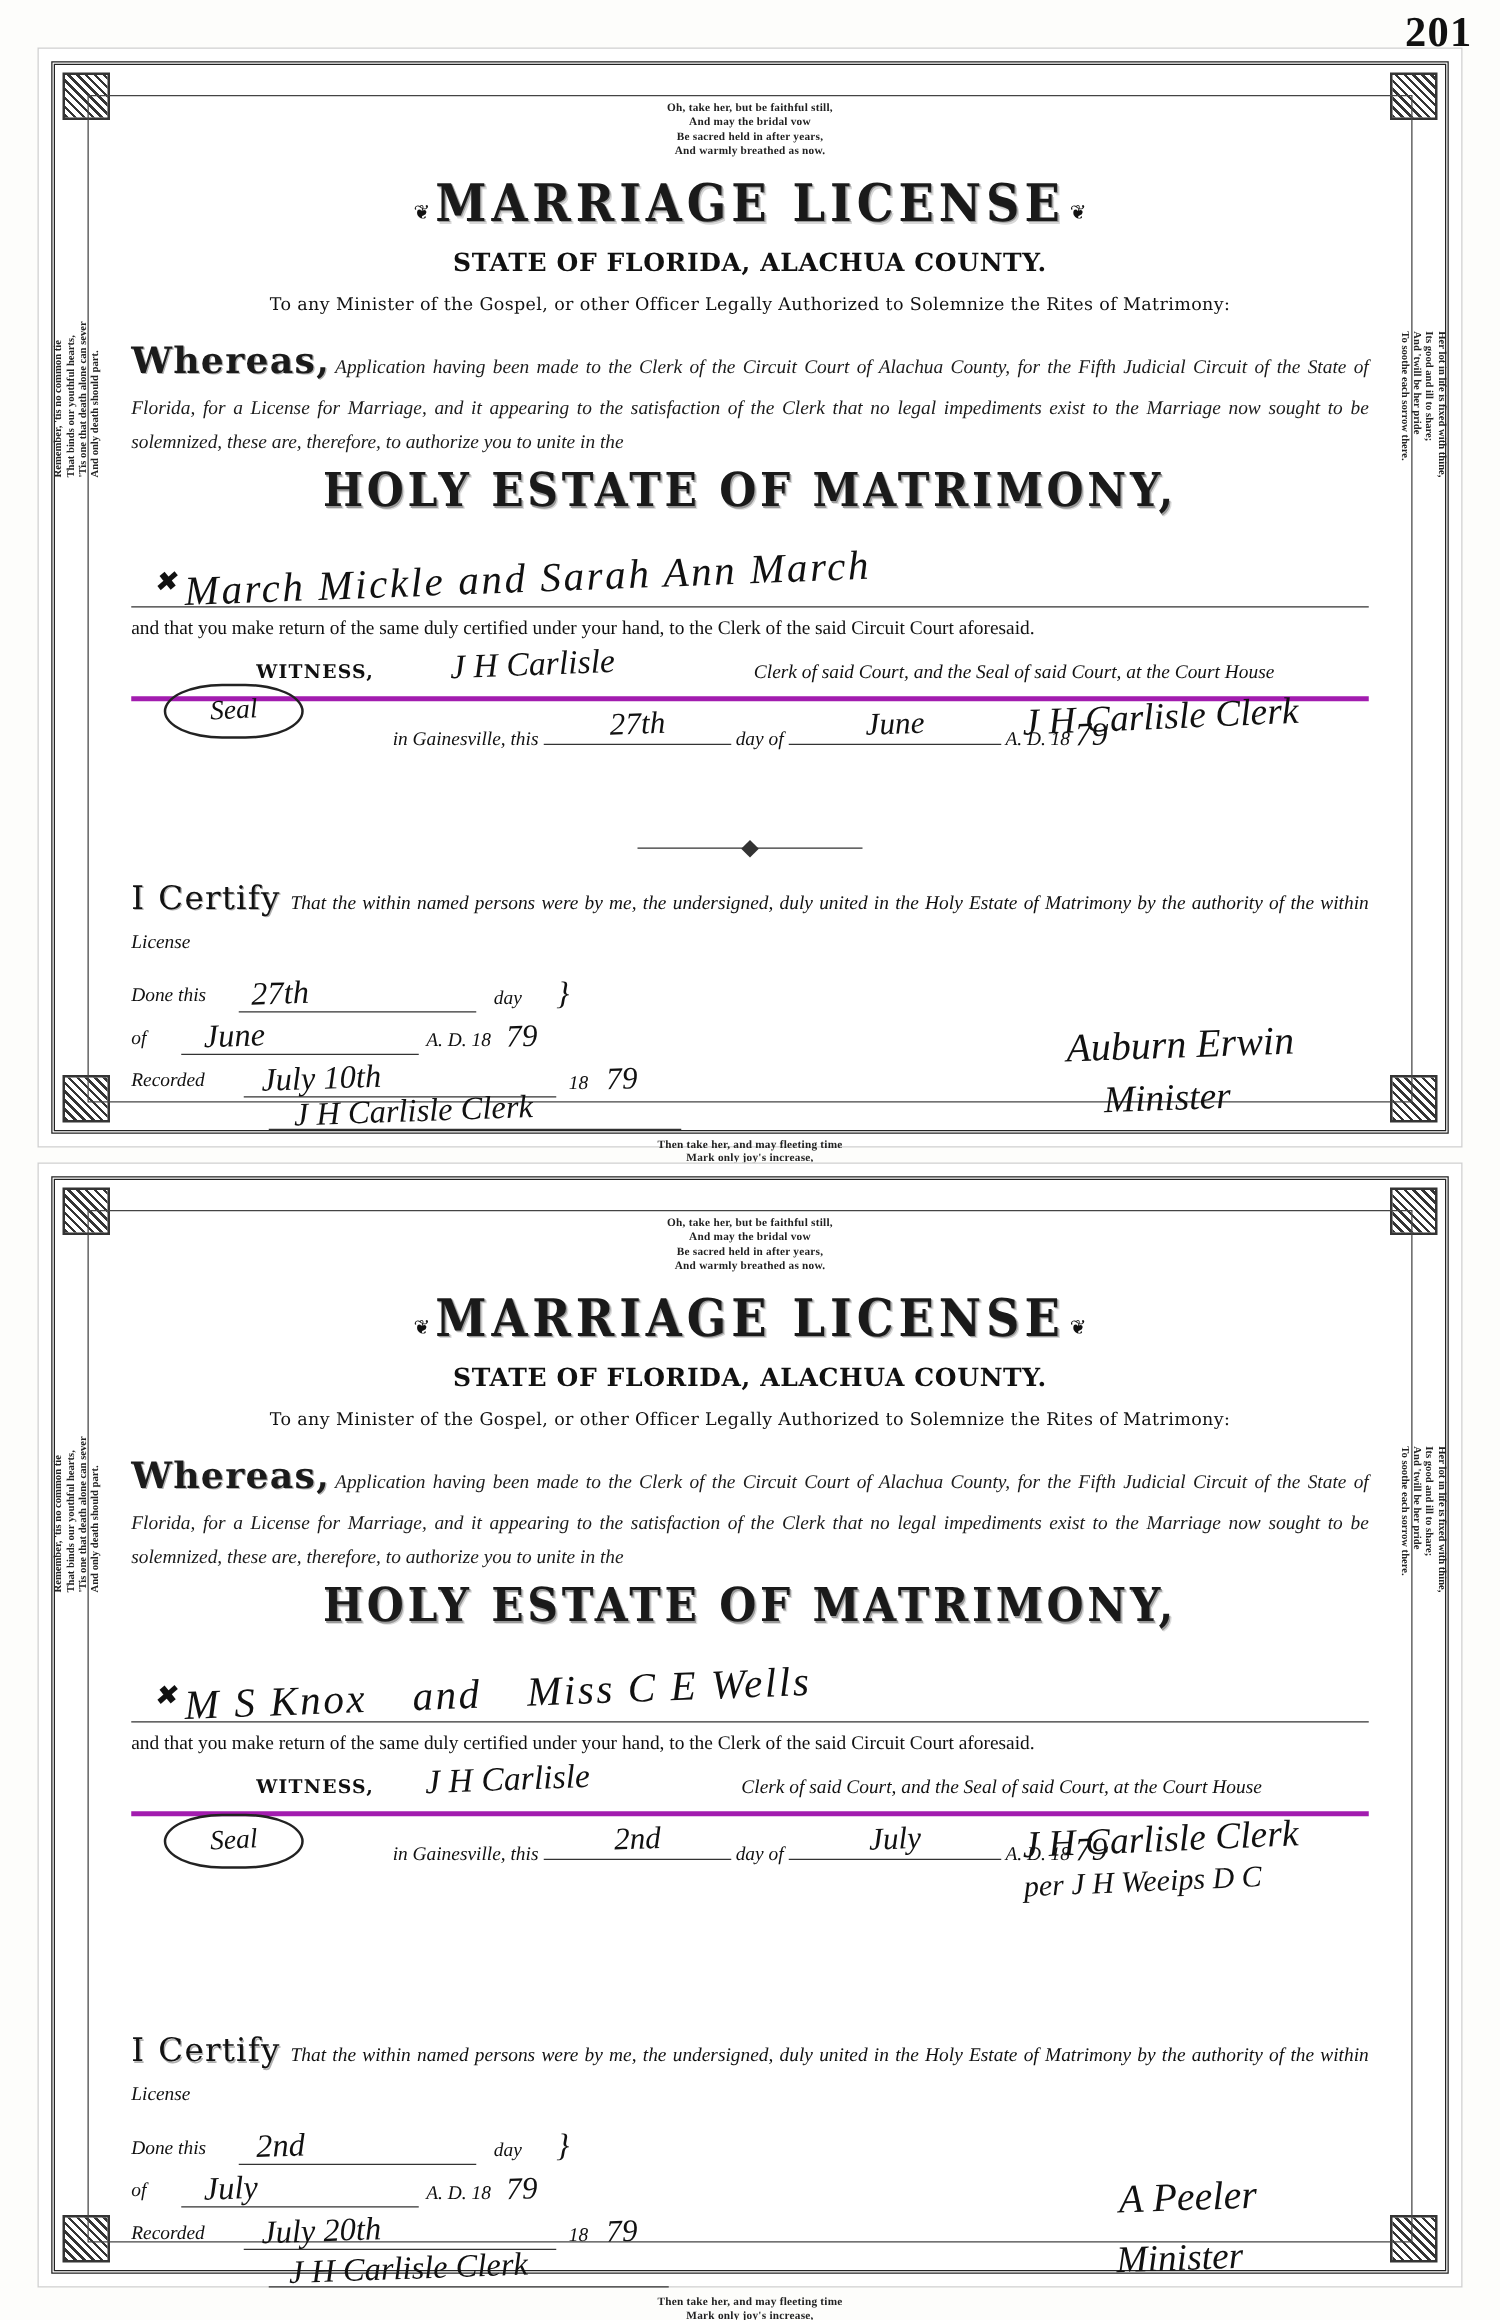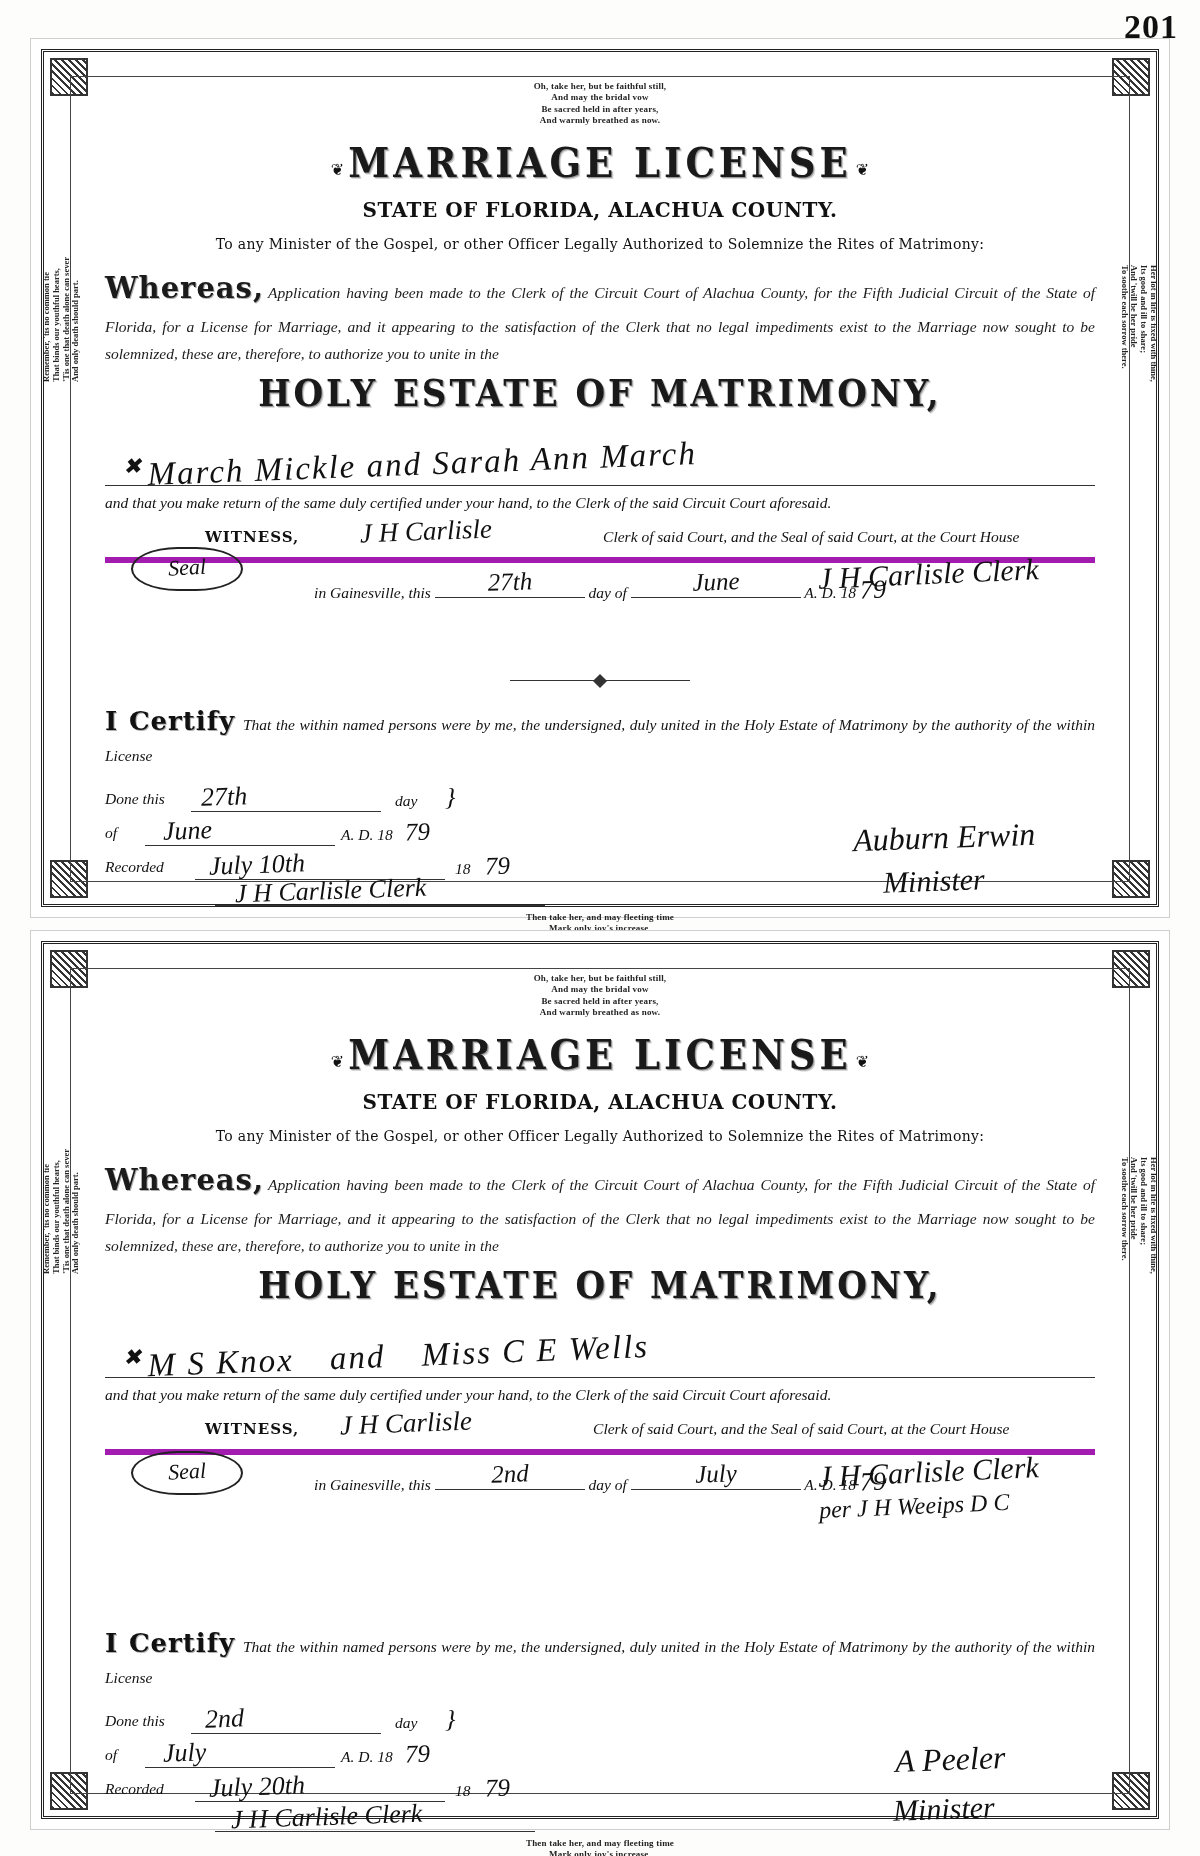--- a/index.html
+++ b/index.html
@@ -78,26 +78,26 @@
   }
   .hand{
     font-family:"Liberation Serif",serif;font-style:italic;color:#111;
     transform:rotate(-2.2deg);white-space:nowrap;
   }
   .names-hand{
     position:absolute;left:18px;bottom:2px;font-size:33px;letter-spacing:2px;
   }
   .names-hand .x{font-size:22px;vertical-align:super;margin-right:4px;}
   .line-text{
-    margin:8px 34px 0 34px;font-size:15.5px;font-style:italic;
+    margin:8px 34px 0 34px;font-size:15.5px;
     font-family:"Liberation Serif",serif;
   }
   .witness-row{
     margin:16px 34px 0 34px;font-size:15.5px;font-style:italic;position:relative;
-    border-bottom:6px solid #a21caf;padding-bottom:3px;min-height:26px;
+    border-bottom:4px solid #a21caf;padding-bottom:3px;min-height:26px;
   }
   .witness-label{
     font-family:"DejaVu Serif",serif;font-style:normal;font-weight:bold;
     font-size:15px;letter-spacing:1px;margin-left:100px;
   }
   .witness-hand{
     position:absolute;left:255px;top:-12px;font-size:27px;
   }
   .witness-tail{margin-left:8px;text-align:right;}
   .place-row{
@@ -126,21 +126,21 @@
   }
   .divider-orn:after{
     content:"";position:absolute;left:50%;top:1px;width:10px;height:10px;margin-left:-5px;
     background:#333;transform:rotate(45deg);
   }
   .certify{
     margin:14px 34px 0 34px;font-size:15.5px;font-style:italic;line-height:1.7;
     text-align:justify;
   }
   .certify .icertify{
-    font-family:"DejaVu Serif",serif;font-style:normal;font-weight:bold;
+    font-family:"DejaVu Serif",serif;font-style:normal;font-weight:normal;
     font-size:26px;letter-spacing:1px;margin-right:8px;text-shadow:1px 1px 0 #b0b0b0;
   }
   .done-block{position:relative;margin:12px 34px 0 34px;font-size:15.5px;font-style:italic;text-align:center;}
   .done-row{height:34px;position:relative;}
   .done-row .lbl{position:absolute;left:0;top:8px;}
   .done-row .ul{position:absolute;border-bottom:1px solid #333;bottom:4px;}
   .done-row .hw{position:absolute;bottom:4px;font-size:26px;transform:rotate(-2deg);white-space:nowrap;}
   .done-row .tail{position:absolute;bottom:6px;}
   .minister-sig{
     position:absolute;right:60px;font-size:32px;font-style:italic;

